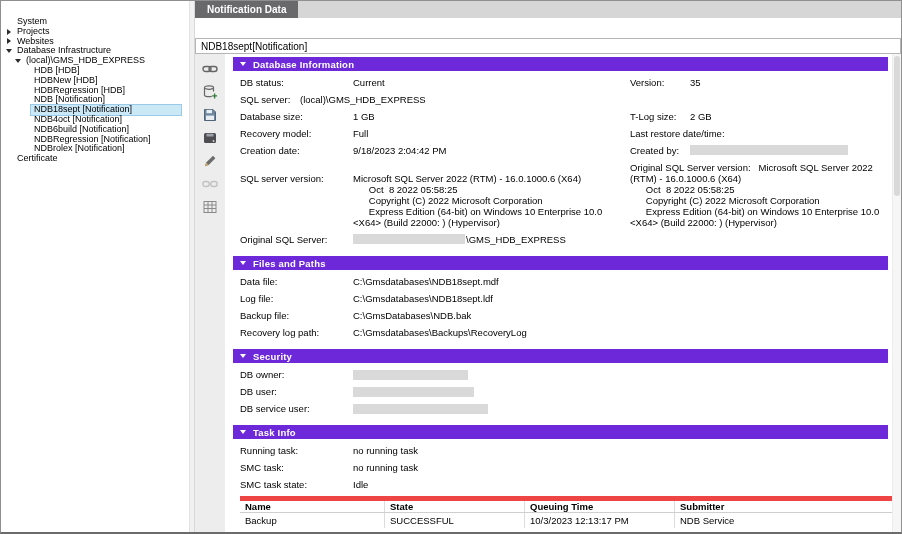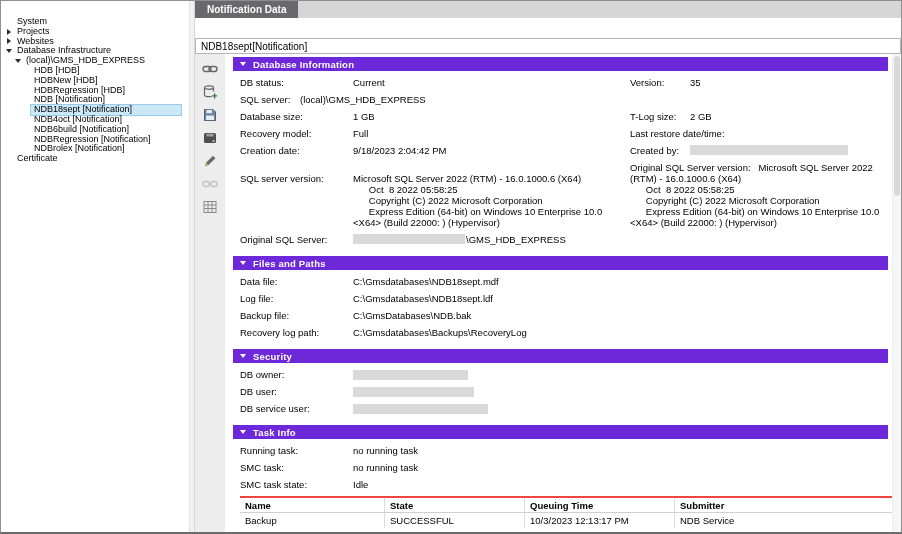--- a/index.html
+++ b/index.html
@@ -38,21 +38,21 @@
 .fright{flex:1;min-width:0;display:flex;align-items:flex-start}
 .fright.block{display:block}
 .flabel{width:113px;flex-shrink:0}
 .rlabel{width:auto;min-width:60px;flex-shrink:0;padding-right:4px}
 .pre{white-space:pre-wrap}
 .redact{display:inline-block;height:10px;background:#d9d9d9;flex-shrink:0}
 .inlinelabel{padding-right:8px}
 
 #ttable{margin:6px 0 0 7px;width:660px;font-size:9.5px}
 .trow{display:flex;height:15px;align-items:stretch}
-.trow.thead{font-weight:bold;height:17px;border-top:2px solid #ef4444;border-bottom:1px solid #cfcfcf}
+.trow.thead{font-weight:bold;height:17px;border-top:5px solid #ef4444;border-bottom:1px solid #cfcfcf}
 .tc{padding-left:5px;display:flex;align-items:center}
 .tc+.tc{border-left:1px solid #dcdcdc}
 .tc1{width:144px}.tc2{width:140px}.tc3{width:150px}.tc4{flex:1}
 
 #vscroll{width:9px;flex-shrink:0;background:#f6f6f6;border-left:1px solid #ececec;position:relative}
 #vscroll .thumb{position:absolute;top:2px;left:1px;width:6px;height:140px;background:#d9d9d9;border-radius:3px}
 </style>
 </head>
 <body>
 

